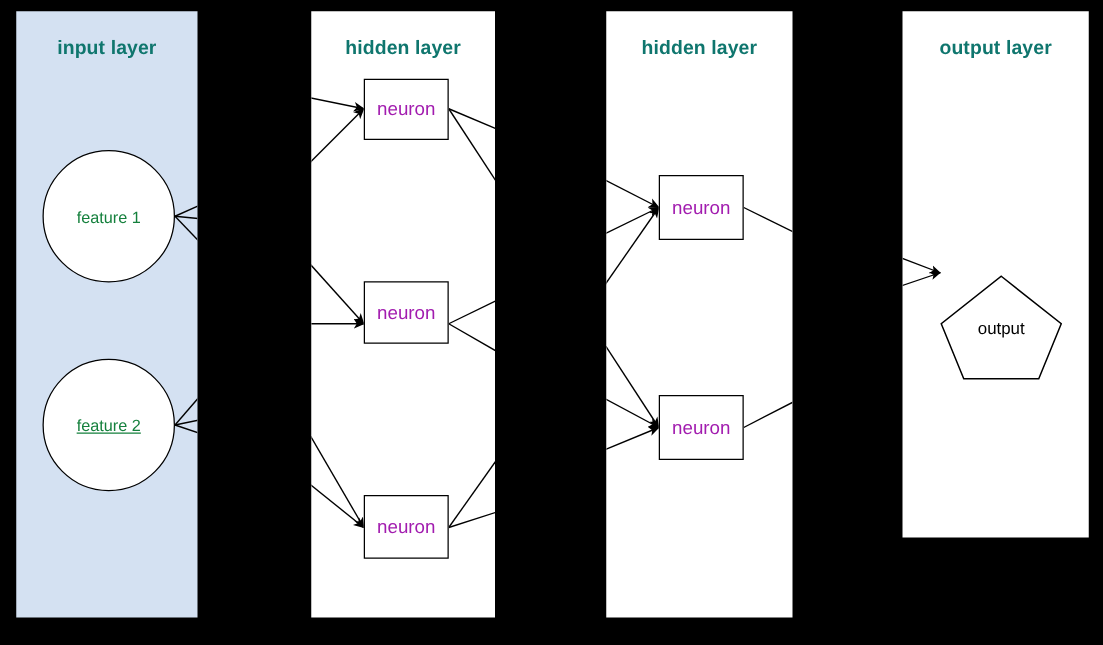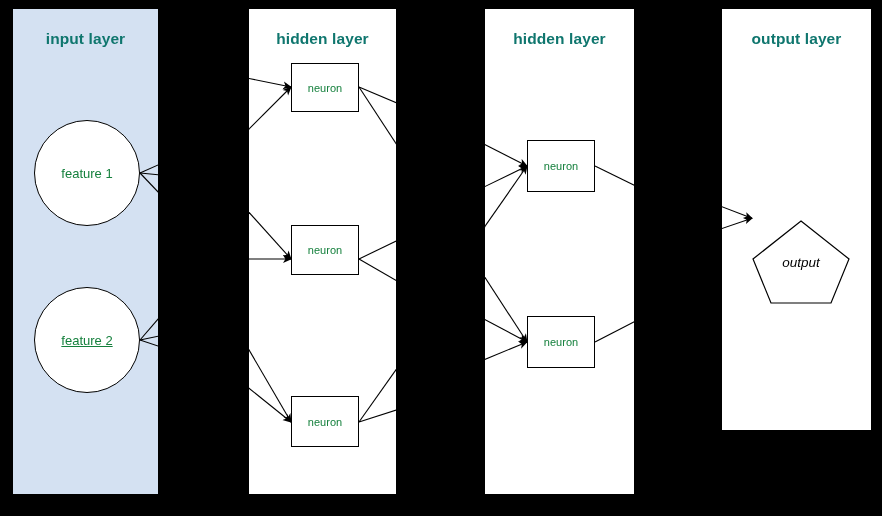--- a/index.html
+++ b/index.html
@@ -53,22 +53,22 @@
     color: #15803d;
   }
   .node-box {
     position: absolute;
     box-sizing: border-box;
     border: 1.2px solid #000000;
     background: #ffffff;
     display: flex;
     align-items: center;
     justify-content: center;
-    font-size: 11px;
-    color: #15803d;
+    font-size: 15px;
+    color: #a21caf;
   }
   .node-pentagon {
     position: absolute;
   }
   .pentagon-label {
     position: absolute;
     text-align: center;
     font-size: 13.5px;
     color: #000000;
     white-space: nowrap;
@@ -191,16 +191,16 @@
       <g stroke="#000000" stroke-width="1.1" fill="none">
 
         <line x1="-120" y1="175" x2="30" y2="241" marker-end="url(#ah-out)"></line>
         <line x1="-120" y1="300" x2="30" y2="241" marker-end="url(#ah-out)"></line>
       </g>
     </svg>
 
     <svg class="node-pentagon" style="left:28px; top:209px; width:102px; height:88px;" viewBox="0 0 102 88">
       <polygon points="51,3 99,41 81,85 21,85 3,41" fill="#ffffff" stroke="#000000" stroke-width="1.2"></polygon>
     </svg>
-    <div class="pentagon-label" style="left:28px; top:246px; width:102px;font-style:italic;">output</div>
+    <div class="pentagon-label" style="left:28px; top:246px; width:102px;">output</div>
   </div>
 
 </div>
 
 </body></html>

